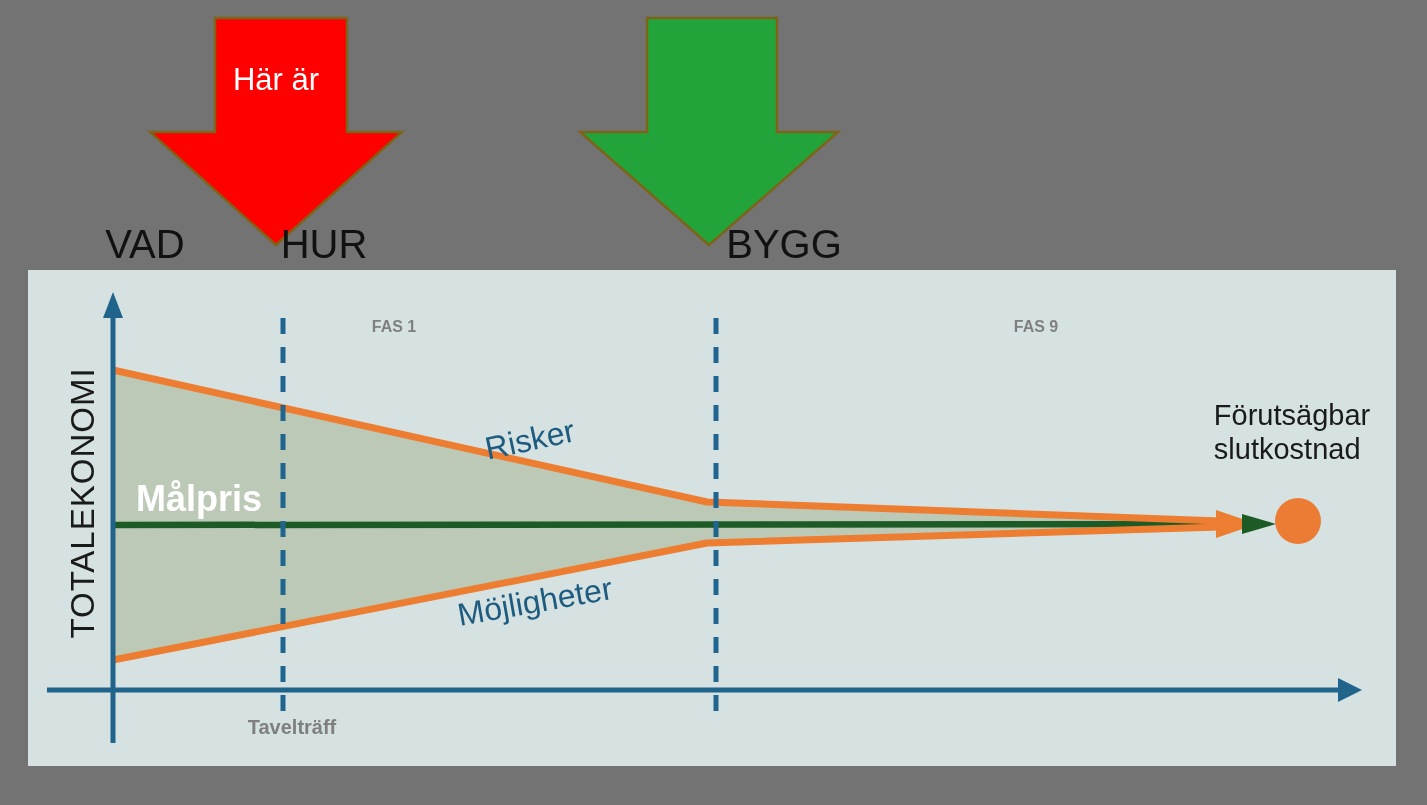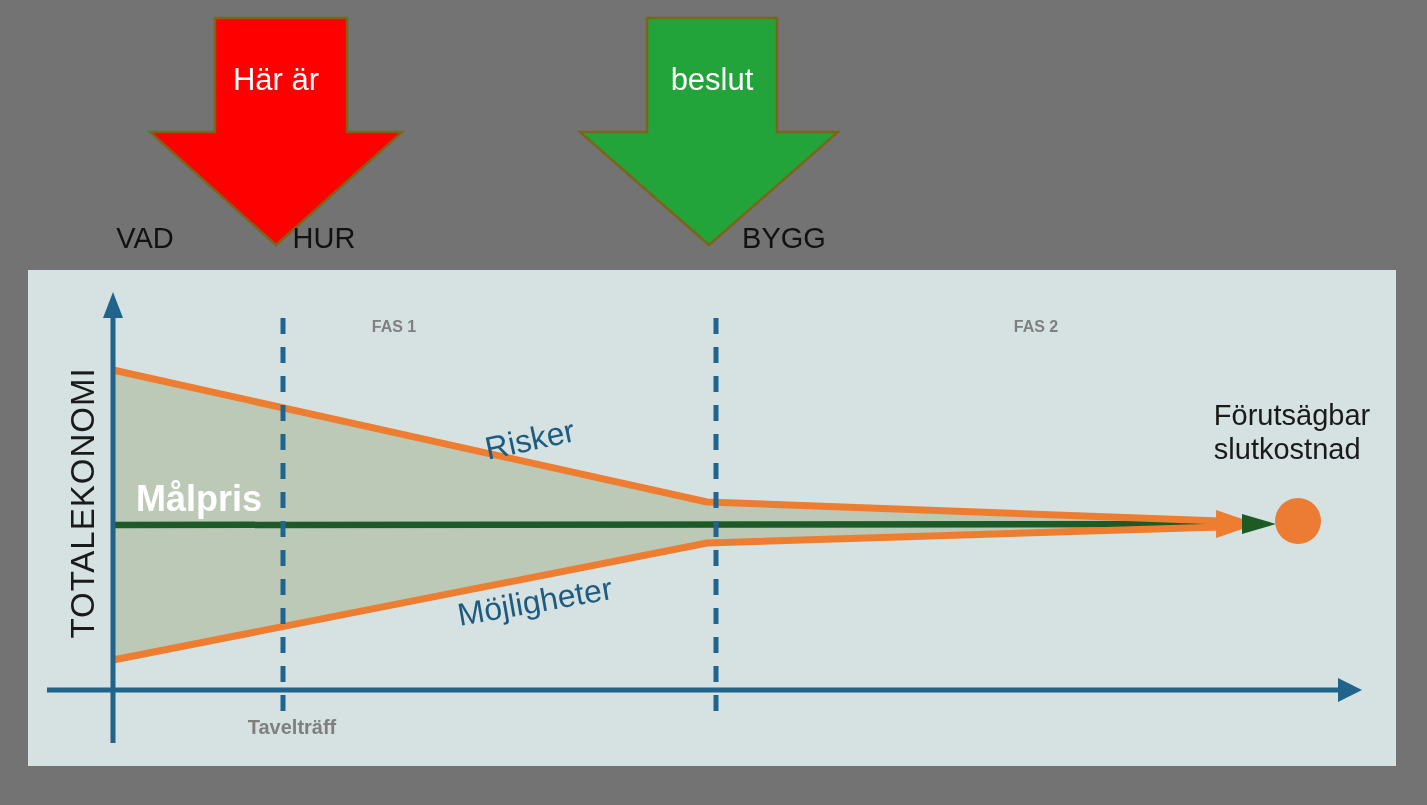--- a/index.html
+++ b/index.html
@@ -7,21 +7,21 @@
               font-family:"Liberation Sans", sans-serif; }
   .stage { position:relative; width:1427px; height:805px; background:#737373; }
 
   
   .top-area { position:absolute; left:0; top:0; width:1427px; height:266px; }
   .top-area svg { position:absolute; left:0; top:0; }
   .arrow-text { position:absolute; width:260px; text-align:center; color:#ffffff;
                 font-size:31px; line-height:1.18; }
   .arrow-text.red   { left:146px; top:62px; }
   .arrow-text.green { left:582px; top:62px; }
-  .phase-word { position:absolute; top:222px; font-size:29px; color:#111111;
+  .phase-word { position:absolute; top:222px; font-size:40px; color:#111111;
                 transform:translateX(-50%); white-space:nowrap; }
   .pw-vad  { left:145px; }
   .pw-hur  { left:324px; }
   .pw-bygg { left:784px; }
 
   
   .panel { position:absolute; left:28px; top:270px; width:1368px; height:496px;
            background:#d5e2e1; }
   .panel svg.geom { position:absolute; left:0; top:0; }
 
@@ -51,21 +51,20 @@
   <div class="top-area">
     <svg width="1427" height="266" viewBox="0 0 1427 266">
       <polygon points="215,18 347,18 347,132 402,132 276,245 150,132 215,132" fill="#fe0000" stroke="#7e6418" stroke-width="2.5"></polygon>
       <polygon points="647,18 777,18 777,132 838,132 709,245 580,132 647,132" fill="#22a43a" stroke="#7e6418" stroke-width="2.5"></polygon>
     </svg>
 
     <div class="arrow-text red">
       <div>Här är</div>
     </div>
     <div class="arrow-text green">
-      <div>beslut</div>
     </div>
 
     <div class="phase-word pw-vad">VAD</div>
     <div class="phase-word pw-hur">HUR</div>
     <div class="phase-word pw-bygg">BYGG</div>
   </div>
 
   <div class="panel">
     <svg class="geom" width="1368" height="496" viewBox="0 0 1368 496">
 
@@ -86,21 +85,21 @@
 
       <line x1="85" y1="473" x2="85" y2="40" stroke="#20638b" stroke-width="5"></line>
       <polygon points="75,48 85,22 95,48" fill="#20638b"></polygon>
       <line x1="19" y1="420" x2="1314" y2="420" stroke="#20638b" stroke-width="5"></line>
       <polygon points="1310,408 1334,420 1310,432" fill="#20638b"></polygon>
     </svg>
 
     <div class="lbl y-axis-label">TOTALEKONOMI</div>
 
     <div class="lbl fas fas1">FAS 1</div>
-    <div class="lbl fas fas2">FAS 2</div>
+    <div class="lbl fas fas2">FAS 9</div>
 
     <div class="lbl malpris">Målpris</div>
 
     <div class="lbl risker">Risker</div>
     <div class="lbl mojligheter">Möjligheter</div>
 
     <div class="lbl milestone m1">Tavelträff</div>
 
     <div class="lbl end-label">
       <div>Förutsägbar</div>

